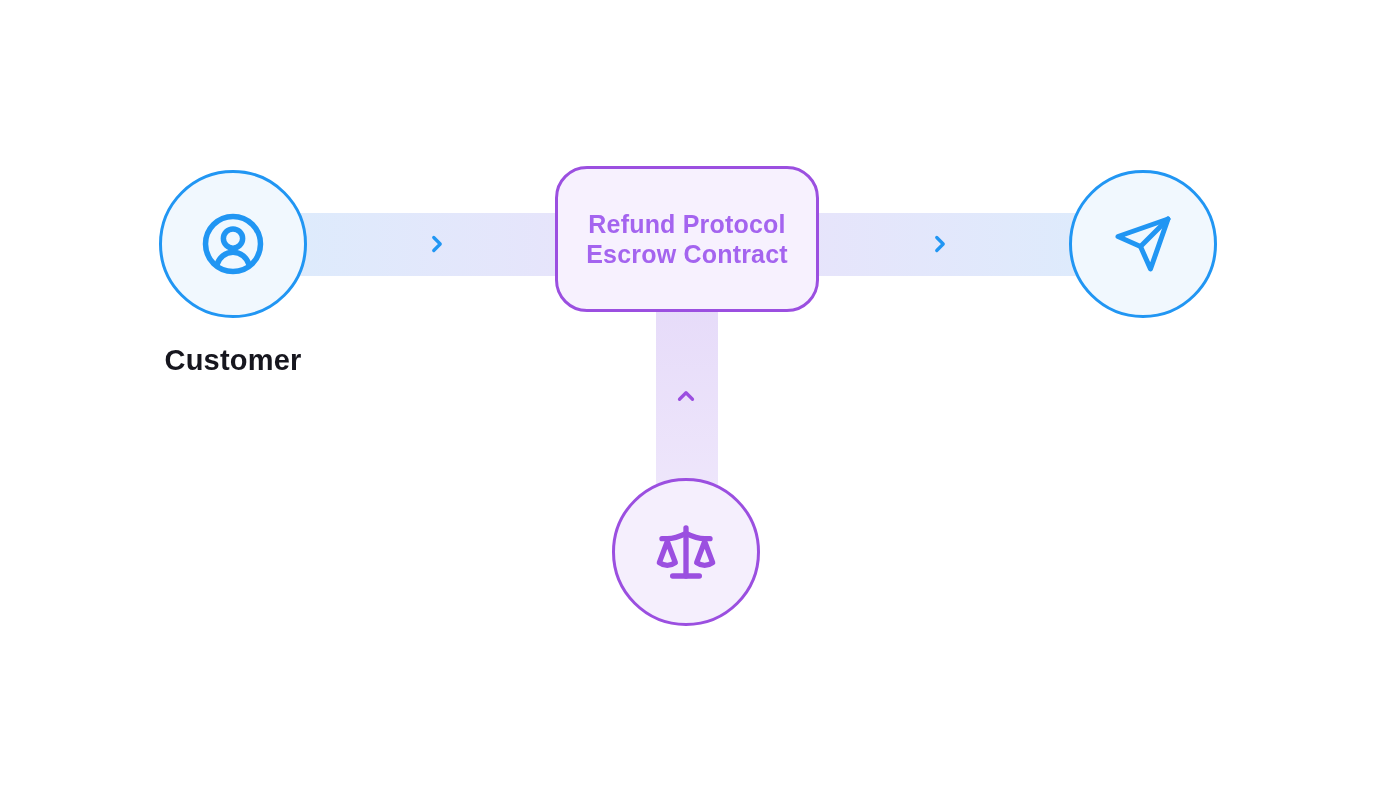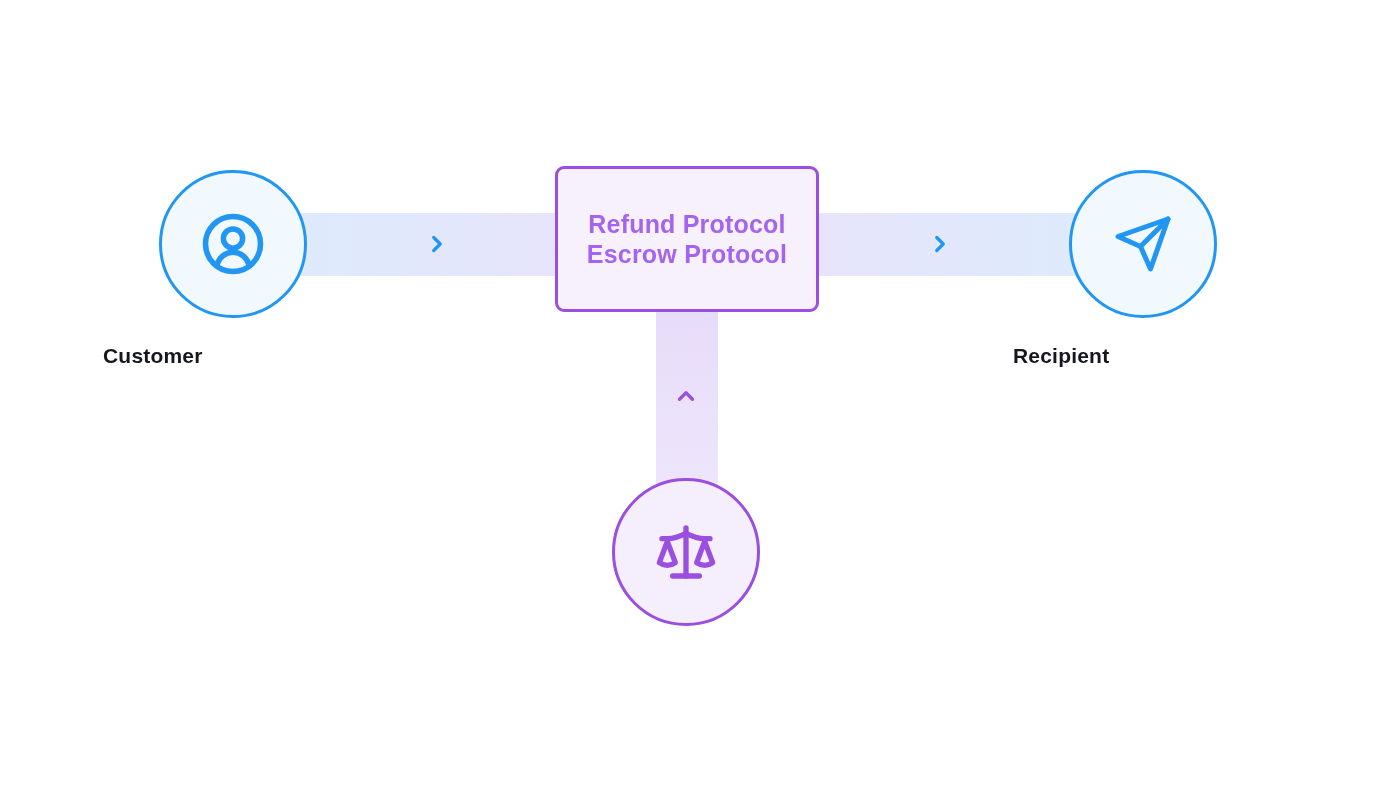--- a/index.html
+++ b/index.html
@@ -60,43 +60,43 @@
   .recipient-circle { left: 1069px; top: 170px; }
   .arbiter-circle { left: 612px; top: 478px; }
 
   
   .escrow-box {
     position: absolute;
     left: 555px; top: 166px;
     width: 264px; height: 146px;
     box-sizing: border-box;
     border: 3px solid #9b4fe0;
-    border-radius: 9px;
+    border-radius: 32px;
     background: #f7f1fe;
     display: flex;
     flex-direction: column;
     align-items: center;
     justify-content: center;
     z-index: 1;
   }
   .escrow-box .box-line {
     color: #a464ef;
     font-size: 25px;
     font-weight: 700;
     line-height: 30px;
     text-align: center;
     letter-spacing: 0.2px;
   }
 
   
   .node-label {
     position: absolute;
     width: 260px;
-    text-align: left;
-    font-size: 21px;
+    text-align: center;
+    font-size: 29px;
     font-weight: 700;
     color: #16161e;
     z-index: 1;
     letter-spacing: 0.2px;
   }
   .customer-label { left: 103px; top: 344px; }
   .recipient-label { left: 1013px; top: 344px; }
   .arbiter-label { left: 556px; top: 652px; }
 
   
@@ -135,38 +135,37 @@
   <div class="node-label customer-label">Customer</div>
 
   <div class="arrow arrow-1">
     <svg width="26" height="26" viewBox="0 0 24 24" fill="none" stroke="#2196f3" stroke-width="3" stroke-linecap="round" stroke-linejoin="round">
       <path d="m9 6 6 6-6 6"></path>
     </svg>
   </div>
 
   <div class="escrow-box">
     <div class="box-line">Refund Protocol</div>
-    <div class="box-line">Escrow Protocol</div>
+    <div class="box-line">Escrow Contract</div>
   </div>
 
   <div class="arrow arrow-2">
     <svg width="26" height="26" viewBox="0 0 24 24" fill="none" stroke="#2196f3" stroke-width="3" stroke-linecap="round" stroke-linejoin="round">
       <path d="m9 6 6 6-6 6"></path>
     </svg>
   </div>
 
   <div class="node-circle node-blue recipient-circle">
     <span>
       <svg width="60" height="60" viewBox="0 0 24 24" fill="none" stroke="#2196f3" stroke-width="2" stroke-linecap="round" stroke-linejoin="round">
         <path d="m22 2-7 20-4-9-9-4 20-7z"></path>
         <path d="M22 2 11 13"></path>
       </svg>
     </span>
   </div>
-  <div class="node-label recipient-label">Recipient</div>
 
   <div class="arrow arrow-3">
     <svg width="26" height="26" viewBox="0 0 24 24" fill="none" stroke="#9b4fe0" stroke-width="3" stroke-linecap="round" stroke-linejoin="round">
       <path d="m6 15 6-6 6 6"></path>
     </svg>
   </div>
 
   <div class="node-circle node-purple arbiter-circle">
     <span>
       <svg width="64" height="64" viewBox="0 0 24 24" fill="none" stroke="#9b4fe0" stroke-width="2" stroke-linecap="round" stroke-linejoin="round">

